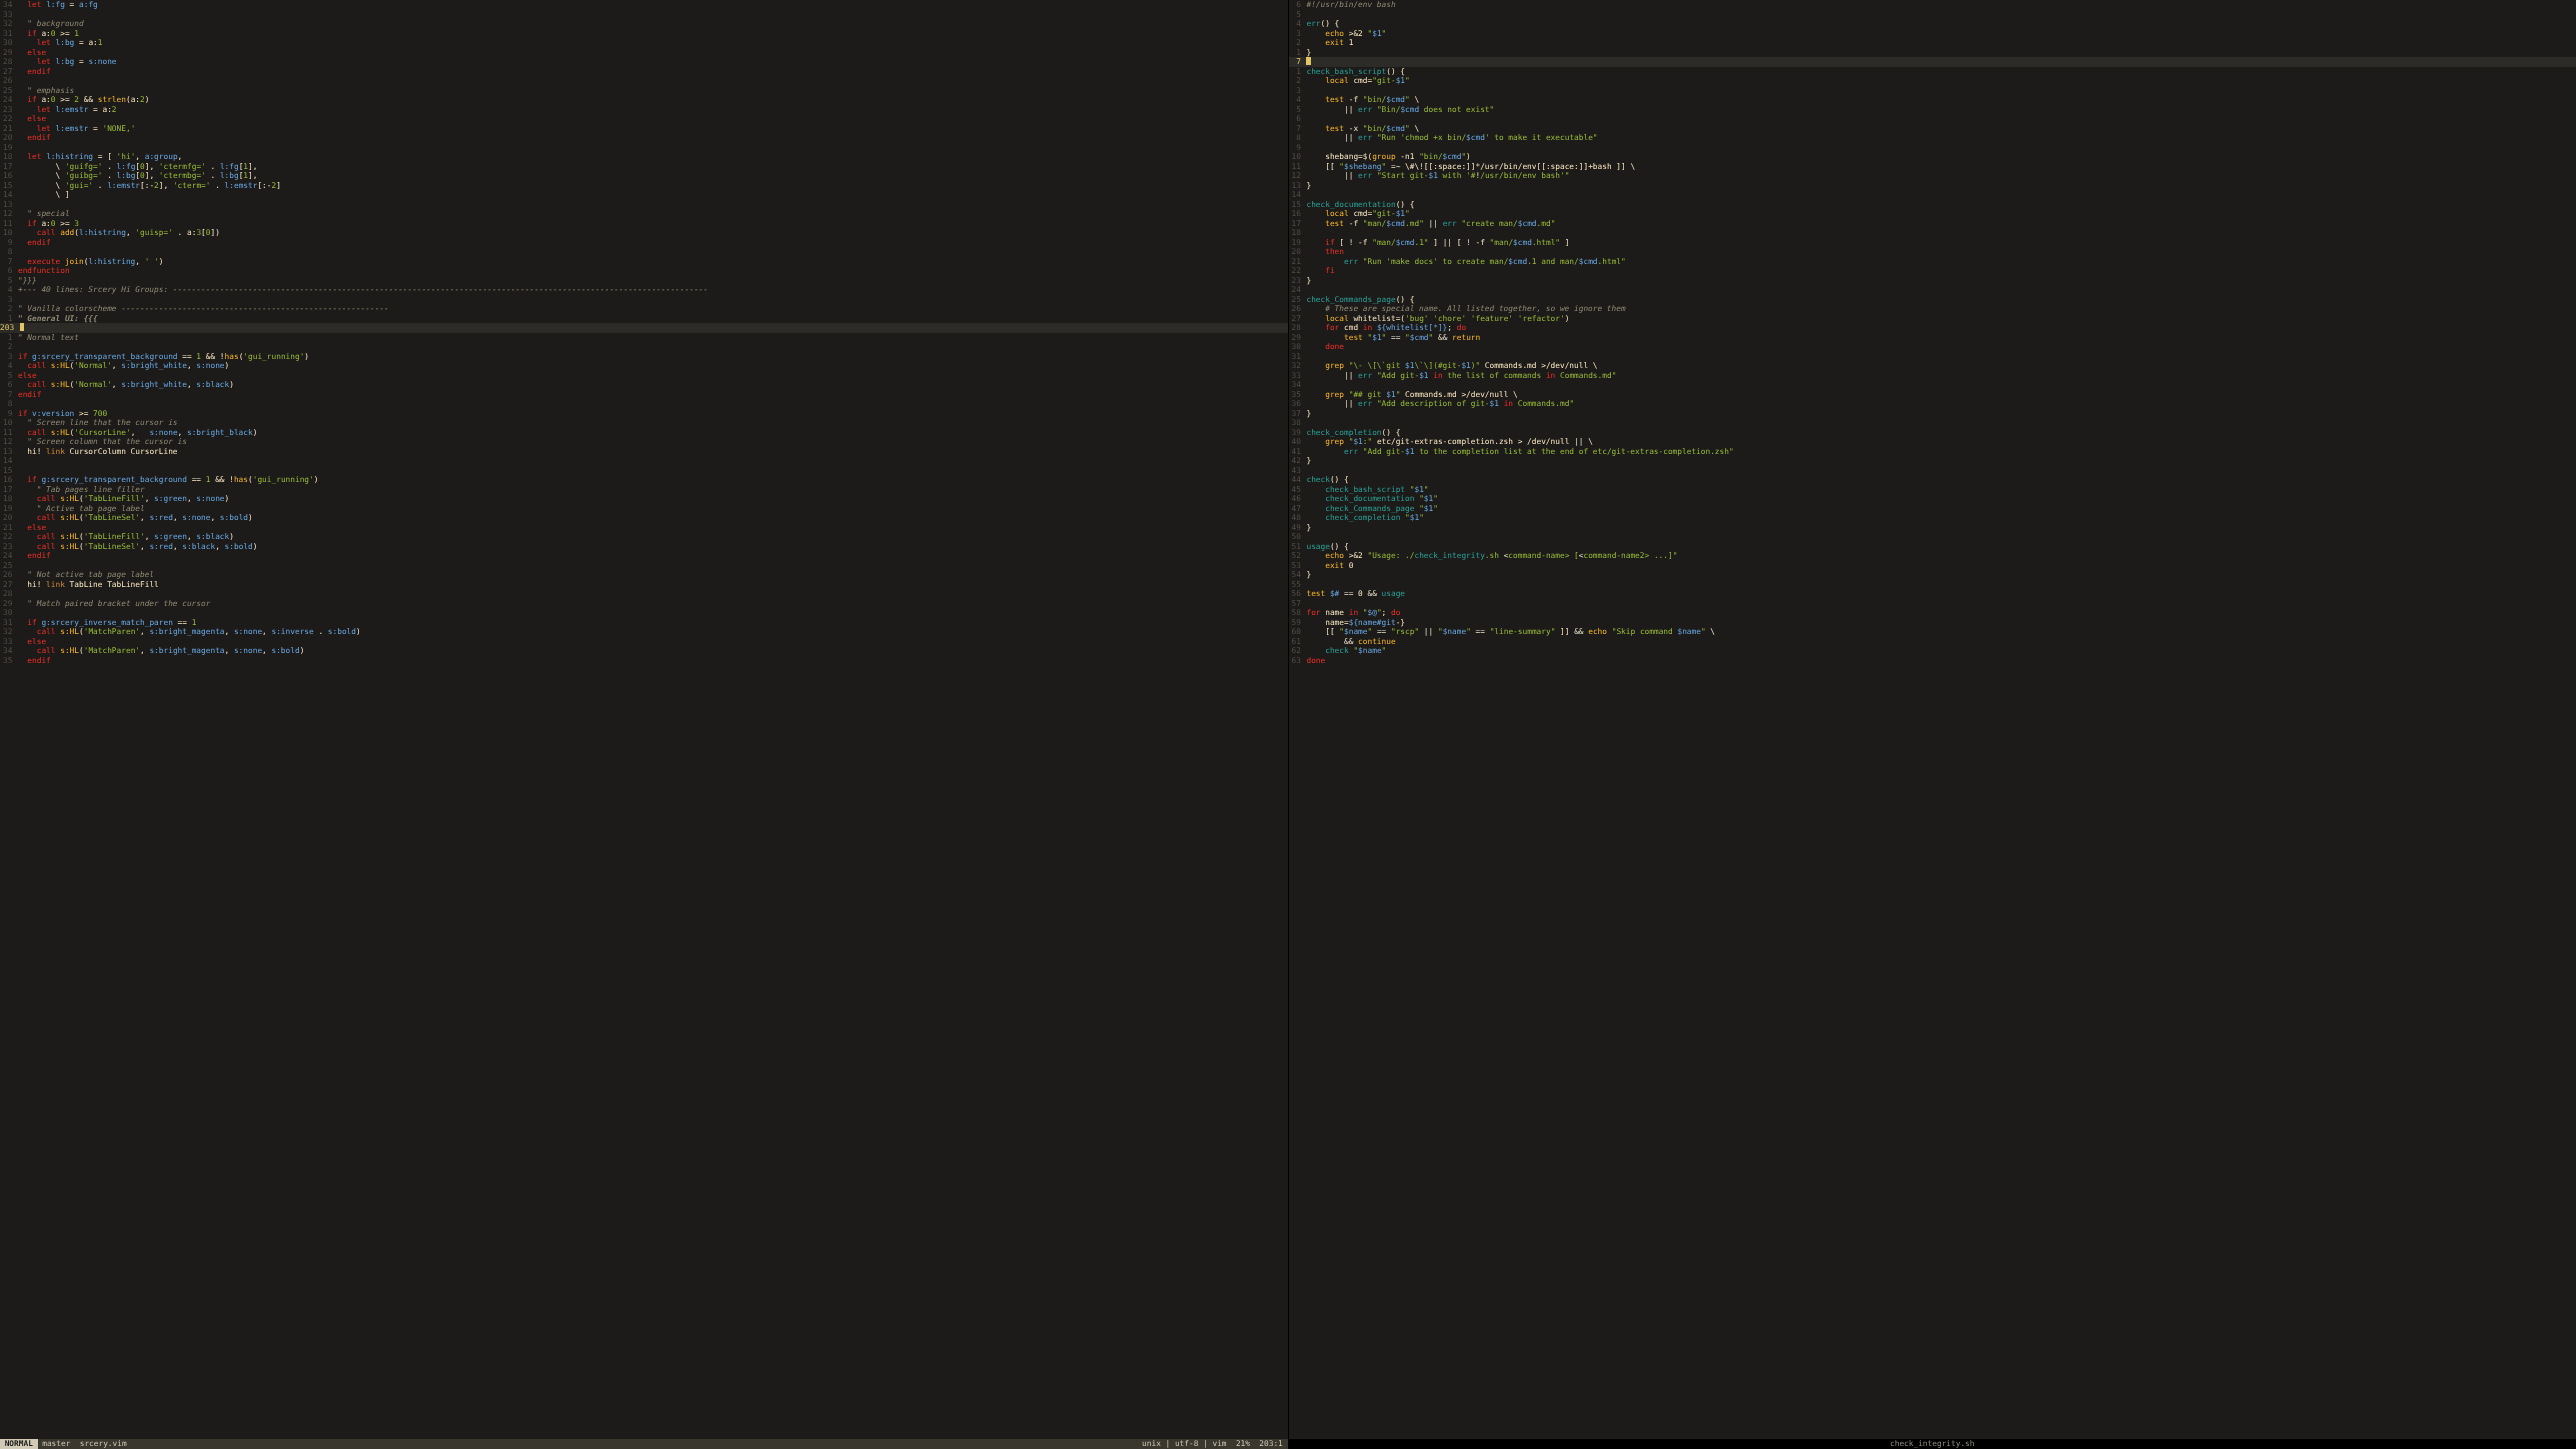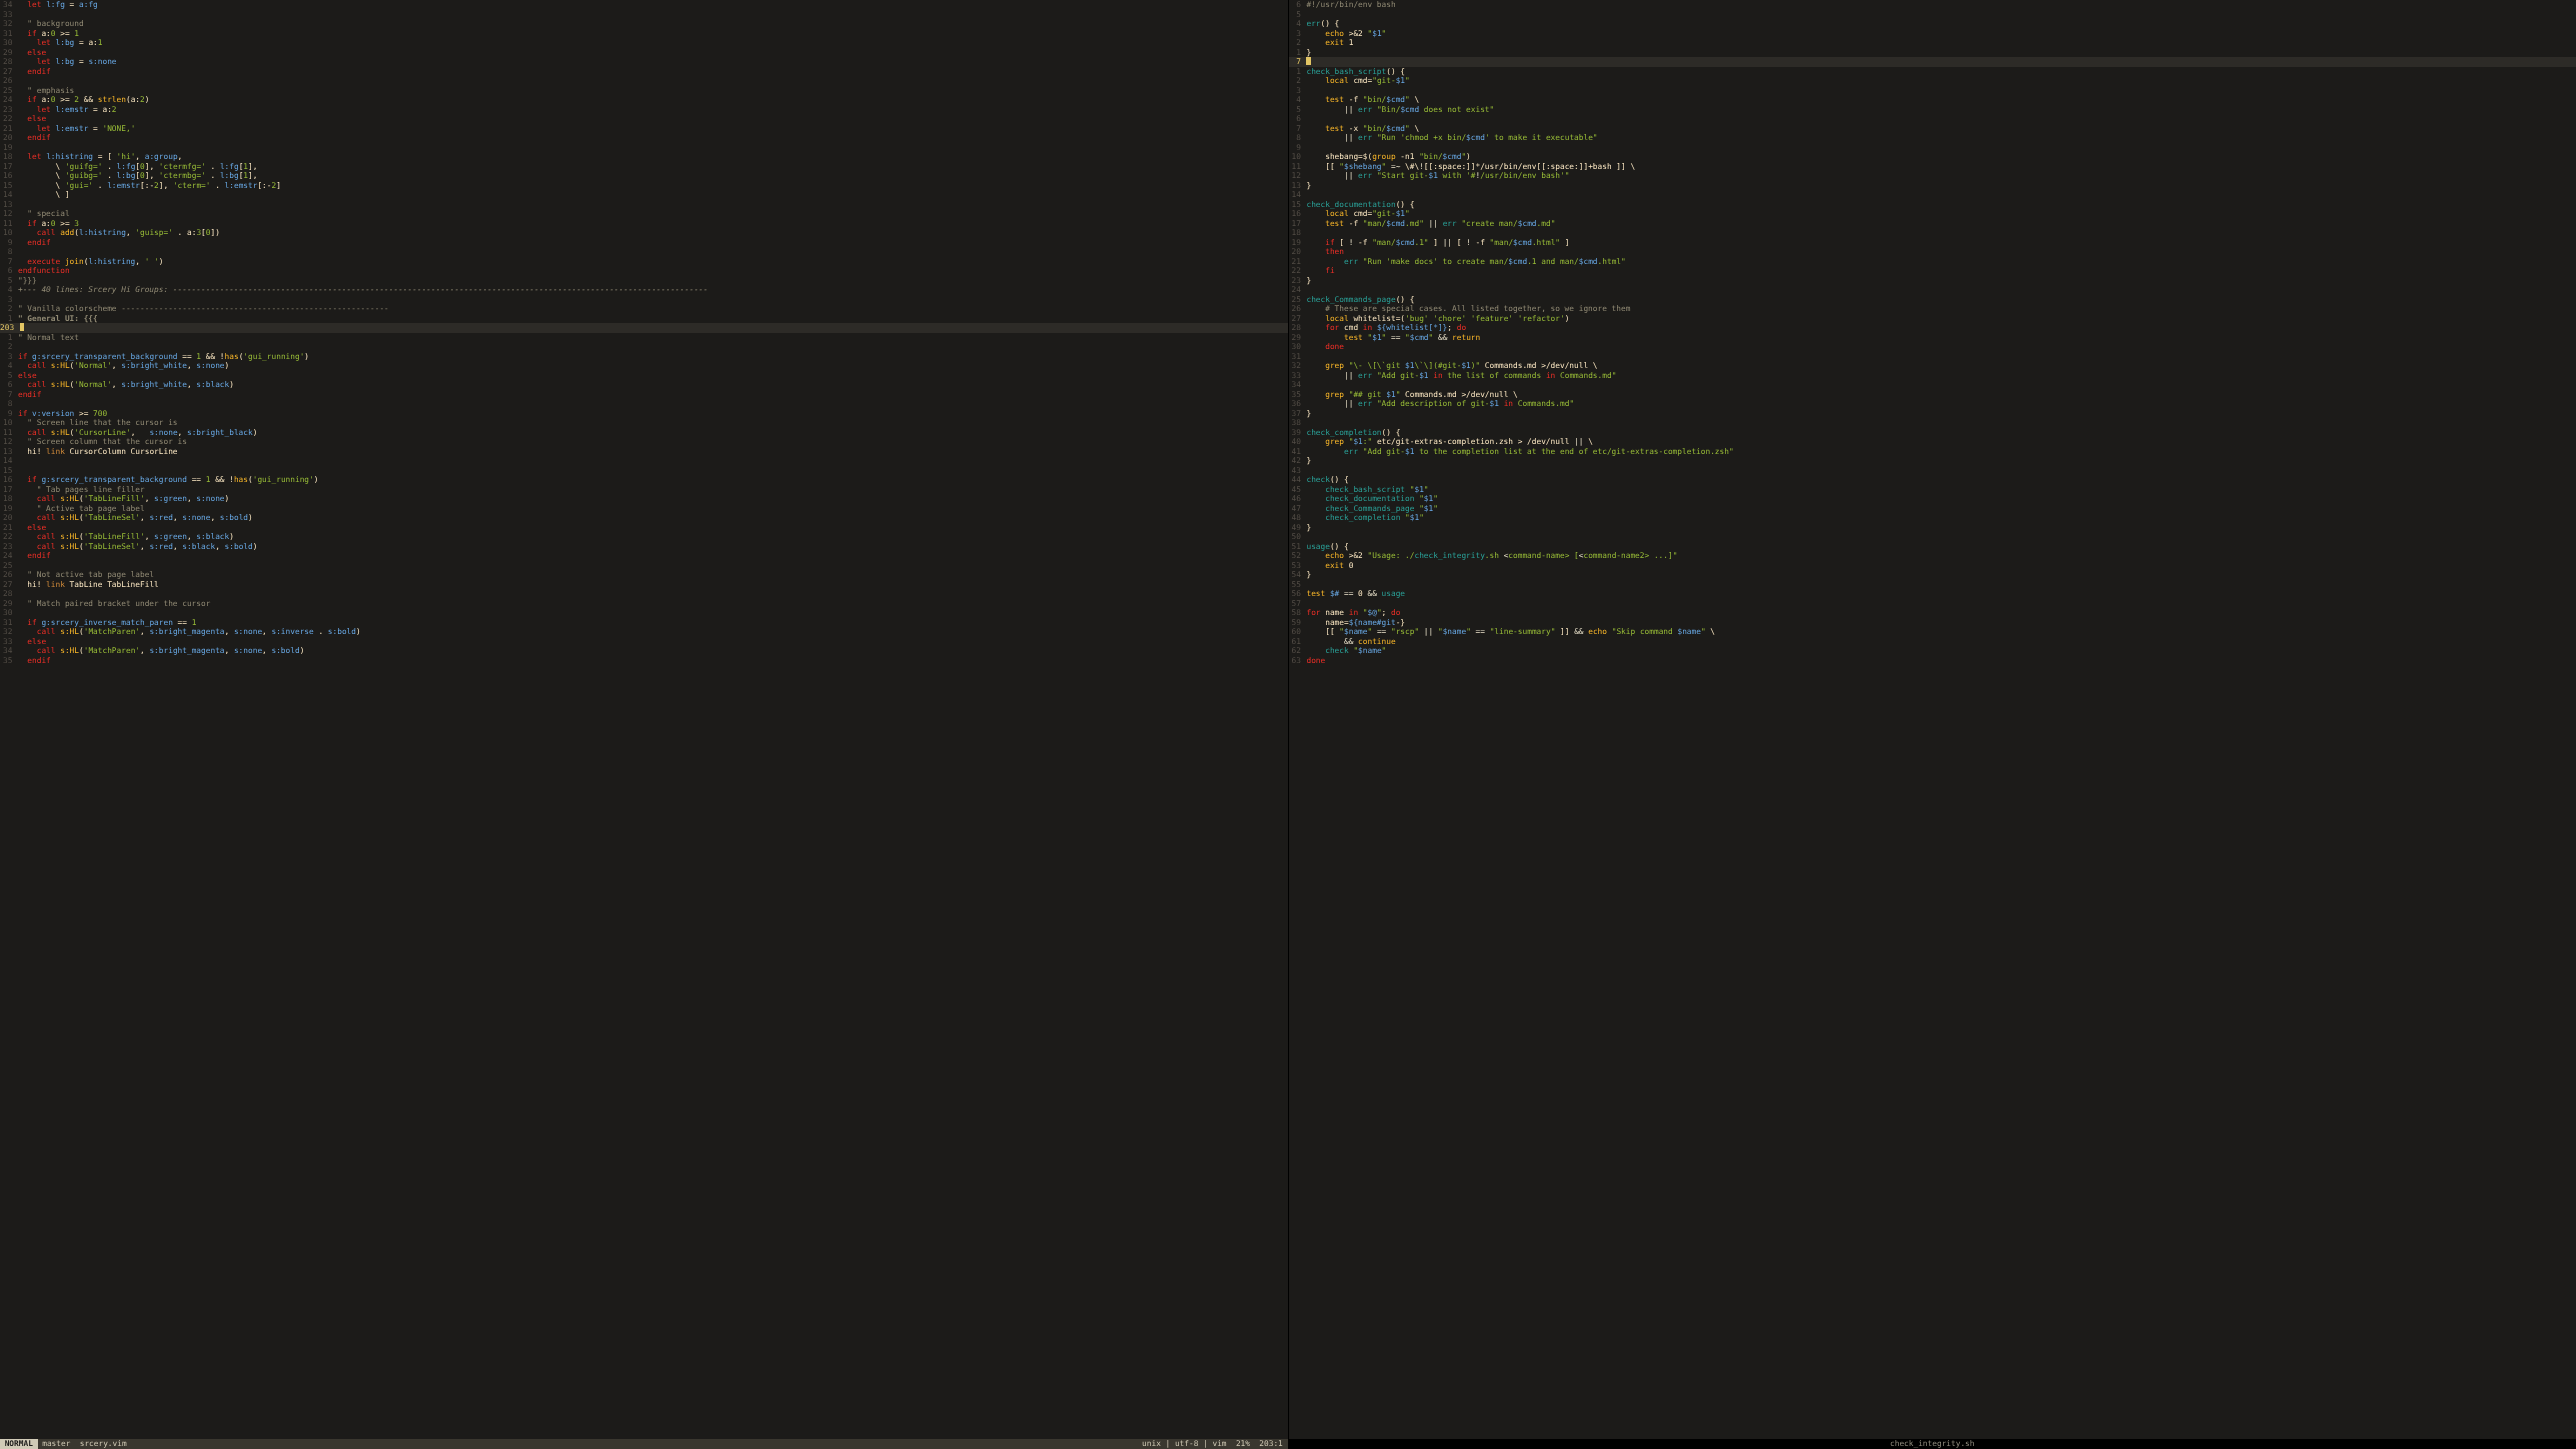--- a/index.html
+++ b/index.html
@@ -84,21 +84,21 @@
   .code { flex: 1 1 auto; }
   .cursorblock {
     display:inline-block;
     width:0.62em;
     height:1.05em;
     vertical-align:-0.12em;
     background: var(--byellow);
   }
 
   
-  .c   { color: var(--comment); }
+  .c   { color: var(--comment); font-style: italic; }
   .kw  { color: var(--red); }
   .id  { color: var(--bblue); }
   .fn  { color: var(--yellow); }
   .str { color: var(--bgreen); }
   .num { color: var(--bgreen); }
   .op  { color: var(--white); }
   .bi  { color: var(--yellow); }      
   .var { color: var(--bblue); }       
   .cmd { color: var(--cyan); }
   .fold{ color: var(--comment); font-style: italic;}
@@ -237,21 +237,21 @@
           <div class="line"><span class="gut">16</span><span class="code">    <span class="bi">local</span> cmd=<span class="str">"git-<span class="var"><span class="var">$1</span></span>"</span></span></div>
           <div class="line"><span class="gut">17</span><span class="code">    <span class="bi">test</span> -f <span class="str">"man/<span class="var"><span class="var">$cmd</span></span>.md"</span> <span class="op">||</span> <span class="cmd">err</span> <span class="str">"create man/<span class="var"><span class="var">$cmd</span></span>.md"</span></span></div>
           <div class="line"><span class="gut">18</span><span class="code"></span></div>
           <div class="line"><span class="gut">19</span><span class="code">    <span class="kw">if</span> [ <span class="op">!</span> -f <span class="str">"man/<span class="var"><span class="var">$cmd</span></span>.1"</span> ] <span class="op">||</span> [ <span class="op">!</span> -f <span class="str">"man/<span class="var"><span class="var">$cmd</span></span>.html"</span> ]</span></div>
           <div class="line"><span class="gut">20</span><span class="code">    <span class="kw">then</span></span></div>
           <div class="line"><span class="gut">21</span><span class="code">        <span class="cmd">err</span> <span class="str">"Run <span class="str">'make docs'</span> to create man/<span class="var"><span class="var">$cmd</span></span>.1 and man/<span class="var"><span class="var">$cmd</span></span>.html"</span></span></div>
           <div class="line"><span class="gut">22</span><span class="code">    <span class="kw">fi</span></span></div>
           <div class="line"><span class="gut">23</span><span class="code">}</span></div>
           <div class="line"><span class="gut">24</span><span class="code"></span></div>
           <div class="line"><span class="gut">25</span><span class="code"><span class="cmd"><span class="cmd">check_Commands_page</span></span>() {</span></div>
-          <div class="line"><span class="gut">26</span><span class="code"><span class="c">    # These are special cases. All listed together, so we ignore them</span></span></div>
+          <div class="line"><span class="gut">26</span><span class="code"><span class="c">    # These are special name. All listed together, so we ignore them</span></span></div>
           <div class="line"><span class="gut">27</span><span class="code">    <span class="bi">local</span> whitelist=(<span class="str">'bug'</span> <span class="str">'chore'</span> <span class="str">'feature'</span> <span class="str">'refactor'</span>)</span></div>
           <div class="line"><span class="gut">28</span><span class="code">    <span class="kw">for</span> cmd <span class="kw">in</span> <span class="var">${whitelist[*]}</span>; <span class="kw">do</span></span></div>
           <div class="line"><span class="gut">29</span><span class="code">        <span class="bi">test</span> <span class="str">"<span class="var"><span class="var">$1</span></span>"</span> <span class="op">==</span> <span class="str">"<span class="var"><span class="var">$cmd</span></span>"</span> <span class="op">&amp;&amp;</span> <span class="bi">return</span></span></div>
           <div class="line"><span class="gut">30</span><span class="code">    <span class="kw">done</span></span></div>
           <div class="line"><span class="gut">31</span><span class="code"></span></div>
           <div class="line"><span class="gut">32</span><span class="code">    <span class="bi">grep</span> <span class="str">"\- \[\`git <span class="var"><span class="var">$1</span></span>\`\](#git-<span class="var"><span class="var">$1</span></span>)"</span> Commands.md &gt;/dev/null \</span></div>
           <div class="line"><span class="gut">33</span><span class="code">        <span class="op">||</span> <span class="cmd">err</span> <span class="str">"Add git-<span class="var"><span class="var">$1</span></span> <span class="kw">in</span> the list of commands <span class="kw">in</span> Commands.md"</span></span></div>
           <div class="line"><span class="gut">34</span><span class="code"></span></div>
           <div class="line"><span class="gut">35</span><span class="code">    <span class="bi">grep</span> <span class="str">"## git <span class="var"><span class="var">$1</span></span>"</span> Commands.md &gt;/dev/null \</span></div>
           <div class="line"><span class="gut">36</span><span class="code">        <span class="op">||</span> <span class="cmd">err</span> <span class="str">"Add description of git-<span class="var"><span class="var">$1</span></span> <span class="kw">in</span> Commands.md"</span></span></div>

